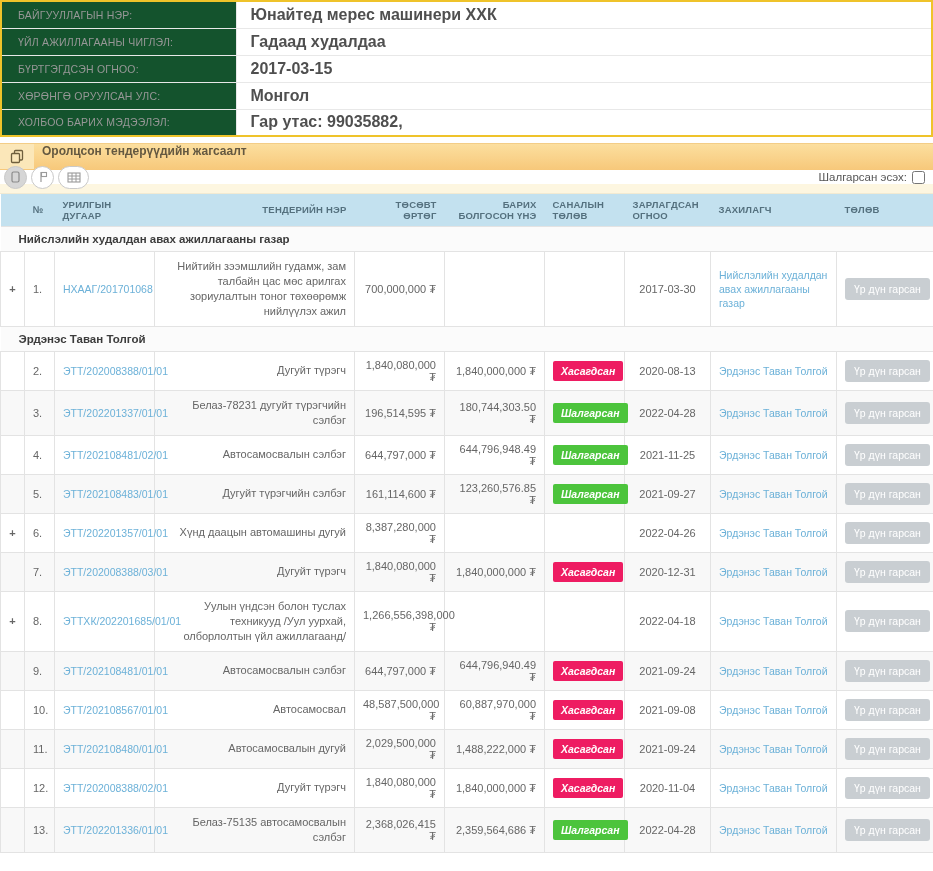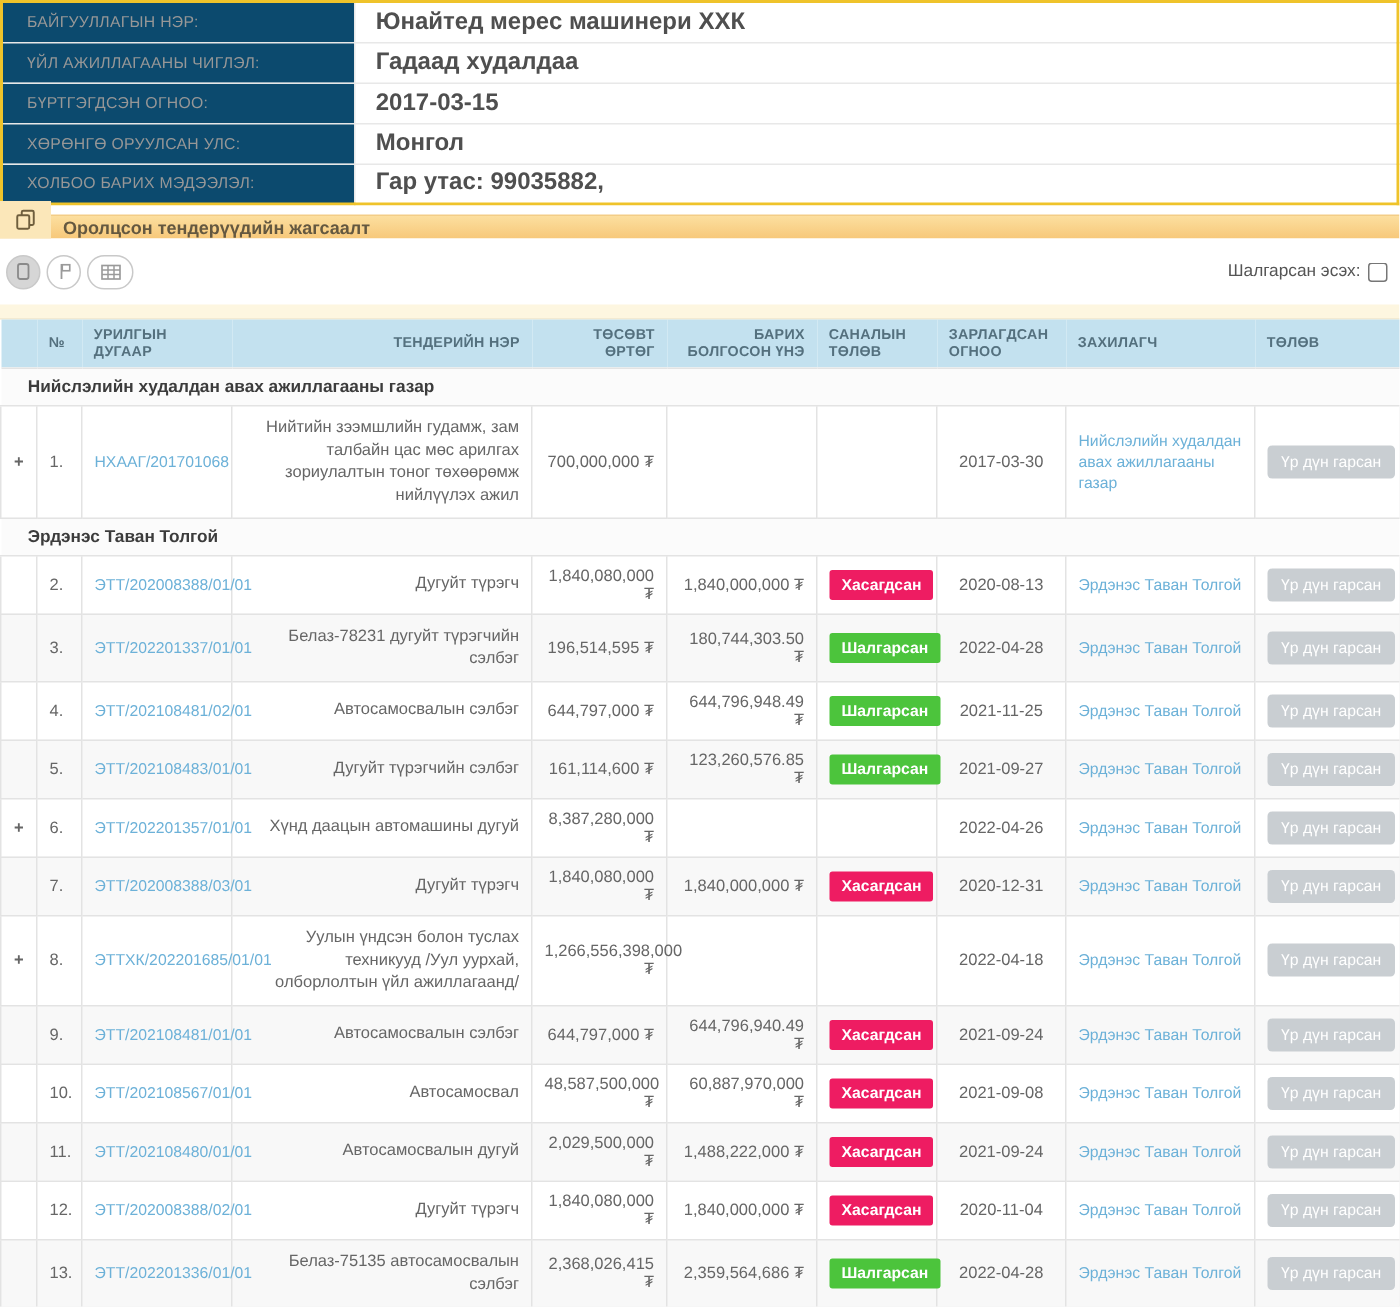--- a/index.html
+++ b/index.html
@@ -4,35 +4,35 @@
 <style>
   * { box-sizing: border-box; margin: 0; padding: 0; }
   html,body { width: 933px; height: 871px; overflow: hidden; background: #fff;
     font-family: "Liberation Sans", sans-serif; }
 
   
   .info-table { width: 933px; border-collapse: collapse; table-layout: fixed;
     border: 2px solid #efc32a; }
   .info-table td { height: 27px; border-bottom: 1px solid #e8e8e8; vertical-align: middle; }
   .info-table tr:last-child td { border-bottom: none; }
-  .info-label { width: 235px; background: #0c4a6e; color: #979797; font-size: 10.5px;
+  .info-label { width: 235px; background: #14532d; color: #979797; font-size: 10.5px;
     padding-left: 16px; border-right: 1px solid #e8e8e8; letter-spacing: .2px; }
   .info-value { background: #fff; color: #4f4f4f; font-weight: bold; font-size: 16px;
     padding-left: 14px; }
 
   
   .section-gap { height: 6px; background: #fff; }
-  .section-header { height: 16px; display: flex; align-items: flex-end;
+  .section-header { height: 27px; display: flex; align-items: flex-start;
     background: linear-gradient(#fcdf9f, #f7c87a); border-top: 1px solid #f3cd87; }
   .section-icon-box { width: 34px; height: 25px; display: flex; align-items: center;
     justify-content: center; background: #fbe7b9; }
   .section-title { font-size: 12px; font-weight: bold; color: #645840; padding-left: 8px; }
 
   
-  .toolbar { height: 44px; display: flex; align-items: center; padding: 0 4px;
+  .toolbar { height: 14px; display: flex; align-items: center; padding: 0 4px;
     background: #fff; }
   .tool-btn { height: 23px; min-width: 23px; border-radius: 12px; border: 1px solid #c9c9c9;
     background: #fff; display: flex; align-items: center; justify-content: center;
     margin-right: 4px; cursor: pointer; }
   .tool-btn.active { background: #d6d6d6; }
   .tool-btn.wide { min-width: 31px; }
   .toolbar-spacer { flex: 1; }
   .filter-label { font-size: 11.5px; color: #555; margin-right: 5px; }
   .filter-checkbox { width: 13px; height: 13px; margin-right: 4px; }
   .cream-strip { height: 10px; background: #fdf6e0; border-bottom: 1px solid #f2ead2; }
@@ -51,21 +51,21 @@
     font-size: 11.5px; padding: 6px 8px 6px 18px; border-left: none; border-right: none; }
   .col-expand-c { text-align: center; color: #444; font-weight: bold; font-size: 13px;
     cursor: pointer; }
   .col-name-c { text-align: right; font-size: 10.5px; line-height: 15px; color: #6a6a6a; }
   .money { text-align: right; font-size: 10px; color: #5e5e5e; }
   .date-c { text-align: center; font-size: 10.5px; color: #5e5e5e; }
   a.tbl-link { color: #6cb1d8; text-decoration: none; font-size: 10.5px; white-space: nowrap; }
   a.client-link { color: #6cb1d8; text-decoration: none; font-size: 10.5px; line-height: 14px;
     white-space: normal; }
   .badge { display: inline-block; color: #fff; font-weight: bold; font-size: 10.5px;
-    padding: 4px 8px; border-radius: 2px; }
+    padding: 4px 8px; border-radius: 2px; font-style: italic; }
   .badge-green { background: #4cc43c; }
   .badge-pink  { background: #ee1c62; }
   .status-btn { display: inline-block; background: #c9ced2; color: #fff; font-size: 10.5px;
     padding: 5px 9px; border-radius: 3px; cursor: pointer; white-space: nowrap; }
   svg { display: block; }
 </style>
 </head>
 <body>
 
 <table class="info-table">

